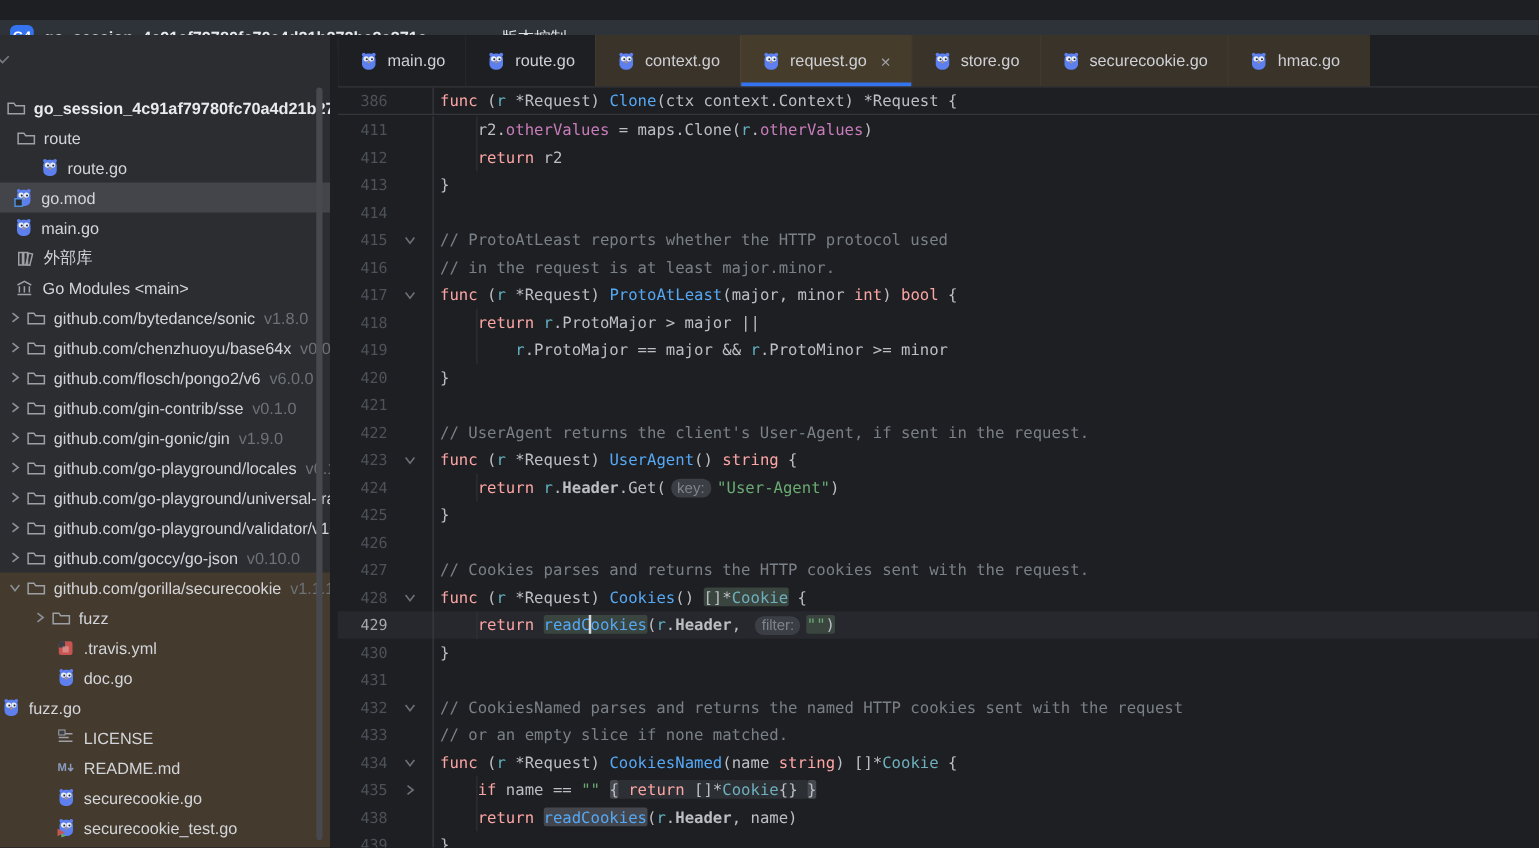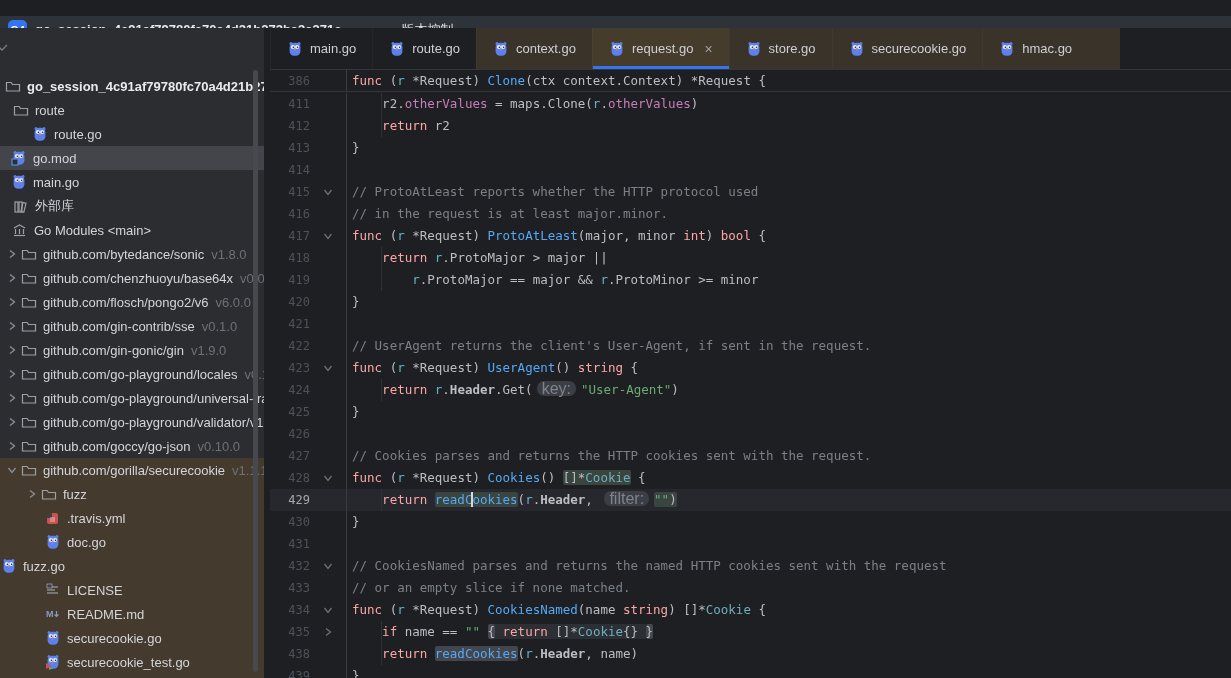--- a/index.html
+++ b/index.html
@@ -32,21 +32,21 @@
   .sb-scroll { position:absolute; left:253px; top:42px; bottom:6px; width:5px;
     background:#47494e; border-radius:3px; }
   .divider { width:6px; background:#1e1f22; flex:none; }
 
   
   .editor { position:relative; flex:1; background:#1e1f22; overflow:hidden; }
   .tabbar { height:42px; display:flex; align-items:stretch; border-bottom:1px solid #34363b;
     background:#1e1f22; }
   .tab { position:relative; display:flex; align-items:center; gap:7px; padding:0 16px;
     font-size:13px; color:#ced0d6; border-left:1px solid rgba(255,255,255,0.03); }
-  .tab-group-brown { display:flex; align-items:stretch; background:#3a3329; padding-right:32px; }
+  .tab-group-brown { display:flex; align-items:stretch; background:#3a3329; padding-right:8px; }
   .tab.active { background:#463c2b; }
   .tab.active::after { content:""; position:absolute; left:0; right:0; bottom:0; height:3px; background:#3574f0; }
   .tab-close { margin-left:4px; color:#9da0a6; font-size:14px; line-height:1; }
 
   .sticky { height:22px; border-bottom:1px solid #34363b; }
   .elines { position:absolute; left:0; top:65px; right:0; }
   .eline { position:relative; height:22px; display:flex; font-family:"DejaVu Sans Mono", monospace;
     font-size:12.5px; line-height:22px; }
   .eline.current { background:#26282e; }
   .lnum { width:40px; flex:none; text-align:right; color:#4d525a; font-size:12px; }
@@ -57,21 +57,21 @@
   .code.g1::after { content:""; position:absolute; left:34px; top:0; bottom:0; border-left:1px solid #2e3136; }
 
   .tk-k { color:#fca5a5; } .tk-fn { color:#56a8f5; } .tk-ty { color:#6fafbd; }
   .tk-s { color:#6aab73; } .tk-c { color:#7a8087; } .tk-d { color:#bcbec4; }
   .tk-fl { color:#c77dbb; } .tk-r { color:#61b2c2; } .tk-b { color:#bcbec4; font-weight:bold; }
   .chip-hl { background:#3a453f; border-radius:2px; }
   .chip-gray { background:#43464c; border-radius:2px; }
   .chip-fold { background:#45484e; border-radius:2px; }
   .chip-foldbody { background:#2c2f34; }
   .hint { display:inline-block; background:#3b3e45; color:#7e838c; border-radius:7px; padding:0 5px;
-    margin:0 5px 0 4px; font-family:"Liberation Sans",sans-serif; font-size:16px; line-height:15px;
+    margin:0 5px 0 4px; font-family:"Liberation Sans",sans-serif; font-size:12px; line-height:15px;
     vertical-align:baseline; }
   .caret { display:inline-block; width:2px; height:15px; background:#d6d8dd; vertical-align:-3px; margin:0 -1px; }
 </style>
 </head>
 <body>
 
 <div class="topbar">
   <div class="proj-badge">G4</div>
   <span class="proj-name">go_session_4c91af79780fc70a4d21b272ba3a371c</span>
   <span class="chev">

